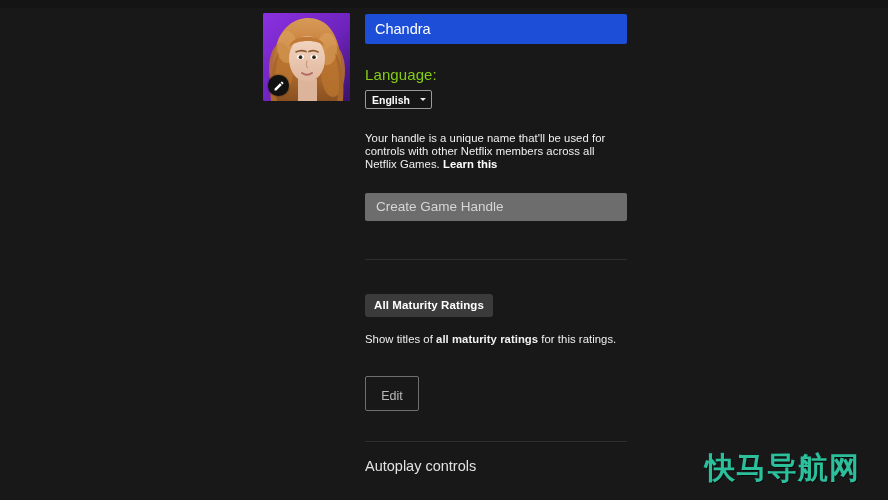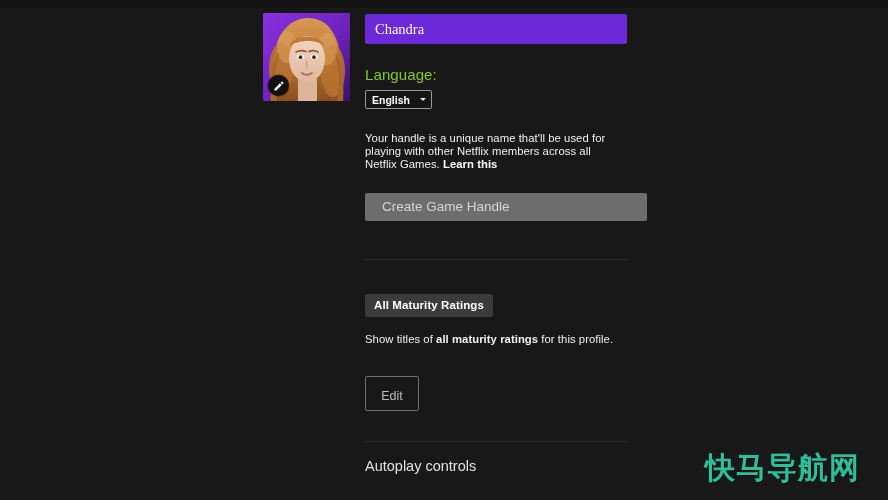--- a/index.html
+++ b/index.html
@@ -66,26 +66,26 @@
     position: absolute;
     left: 365px;
     top: 14px;
     width: 262px;
   }
 
   .name-field {
     box-sizing: border-box;
     width: 262px;
     height: 30px;
-    background: #6d28d9;
+    background: #1d4ed8;
     border: none;
     border-radius: 2px;
     color: #ffffff;
     font-size: 14.5px;
-    font-family: Liberation Serif, serif;
+    font-family: Liberation Sans, sans-serif;
     padding: 0 10px;
     line-height: 30px;
     display: block;
     outline: none;
   }
 
   .section-label {
     font-size: 15px;
     color: #84cc16;
     font-weight: 400;
@@ -127,29 +127,29 @@
   .body-text b { font-weight: bold; }
   .link-bold {
     color: #ffffff;
     font-weight: bold;
     text-decoration: none;
     cursor: pointer;
   }
 
   .handle-field {
     box-sizing: border-box;
-    width: 282px;
+    width: 262px;
     height: 28px;
     background: #6d6d6d;
     border: none;
     border-radius: 2px;
     color: #d6d6d6;
     font-size: 13.5px;
     font-family: "Liberation Sans", sans-serif;
-    padding: 0 17px;
+    padding: 0 11px;
     display: block;
     outline: none;
   }
   .handle-field::placeholder { color: #d6d6d6; opacity: 1; }
 
   .divider {
     width: 262px;
     height: 1px;
     background: #2f2f2f;
     border: none;
@@ -276,39 +276,39 @@
 
     <div class="lang-select">
       <span>English</span>
       <span class="caret"></span>
     </div>
 
     <div style="height:17px"></div>
 
 
     <p class="body-text">
-      <span>Your handle is a unique name that'll be used for playing with other Netflix members across all Netflix Games. </span><a class="link-bold" href="#">Learn this</a>
+      <span>Your handle is a unique name that'll be used for controls with other Netflix members across all Netflix Games. </span><a class="link-bold" href="#">Learn this</a>
     </p>
 
     <div style="height:11px"></div>
 
     <input class="handle-field" type="text" placeholder="Create Game Handle" style="">
 
     <div style="height:38px"></div>
     <hr class="divider">
     <div style="height:22px"></div>
 
 
     <div style="height:12px"></div>
 
     <span class="rating-badge">All Maturity Ratings</span>
 
     <div style="height:16px"></div>
 
-    <p class="body-text" style="margin-top:0"><span>Show titles of </span><b>all maturity ratings</b><span> for this profile.</span></p>
+    <p class="body-text" style="margin-top:0"><span>Show titles of </span><b>all maturity ratings</b><span> for this ratings.</span></p>
 
     <div style="height:19px"></div>
 
     <button class="edit-btn">Edit</button>
 
     <div style="height:30px"></div>
     <hr class="divider">
     <div style="height:16px"></div>
 
     <div class="autoplay-title">Autoplay controls</div>

